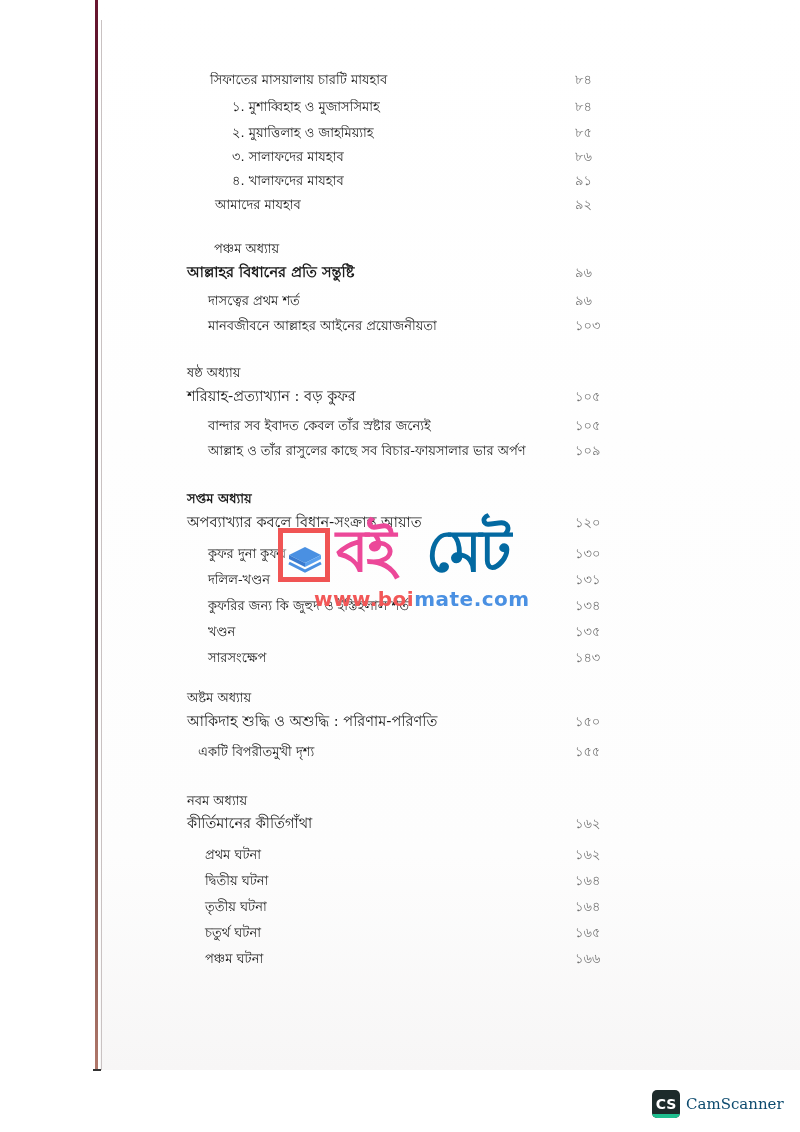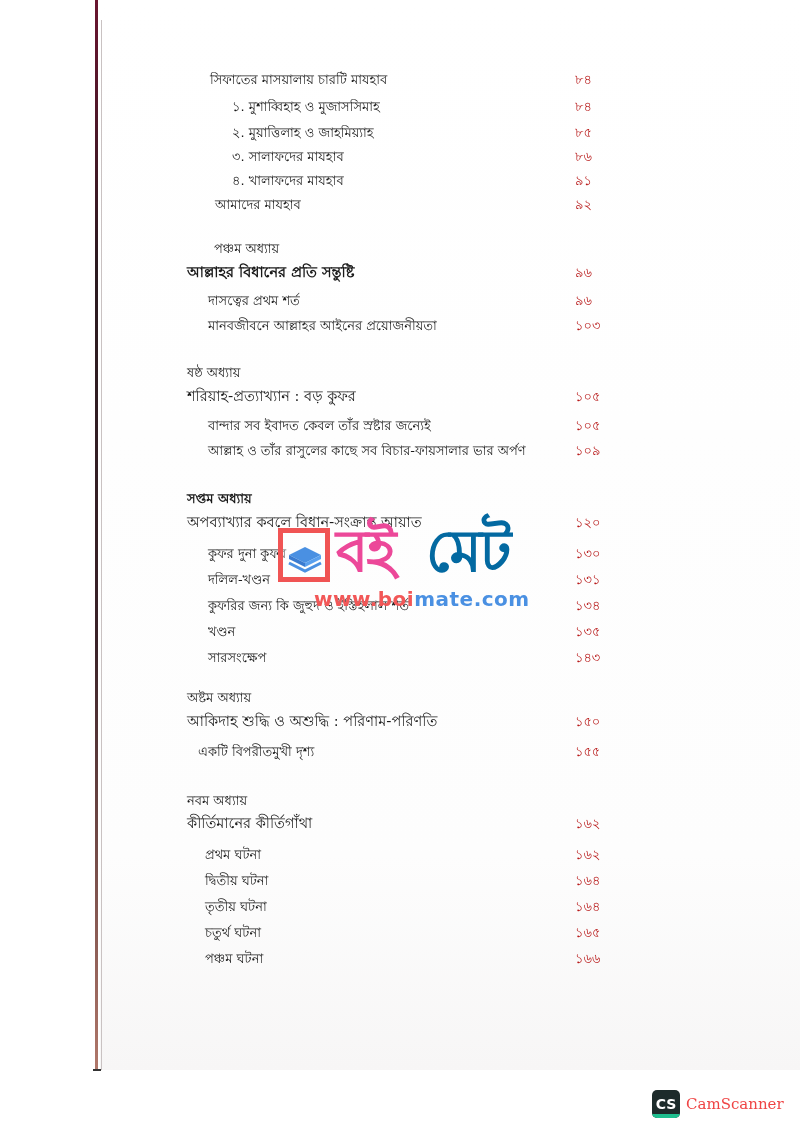--- a/index.html
+++ b/index.html
@@ -20,21 +20,21 @@
   .binding-line2 {
     position:absolute; left:101px; top:20px; width:1px; height:1050px;
     background:#c9c2c2;
   }
   .binding-foot {
     position:absolute; left:93px; top:1069px; width:8px; height:2px; background:#333;
   }
   .toc { position:absolute; left:0; top:0; width:800px; }
   .row { position:absolute; font-size:13px; line-height:18px; white-space:nowrap; }
   .row .label { position:absolute; left:0; }
-  .page-no { position:absolute; left:575px; font-size:13px; line-height:18px; color:#b91c1c; }
+  .page-no { position:absolute; left:575px; font-size:13px; line-height:18px; color:#737373; }
   .chapter-heading { position:absolute; left:187px; font-size:13px; line-height:18px; }
   .chapter-title { font-size:14.5px; }
 
   .watermark { position:absolute; left:278px; top:526px; width:250px; height:90px; pointer-events:none; }
   .wm-box {
     position:absolute; left:0; top:2px; width:52px; height:54px;
     border:5px solid #f05454; box-sizing:border-box; background:rgba(255,255,255,0.3);
   }
   .wm-book { position:absolute; left:4px; top:12px; width:36px; height:28px; }
   .wm-text-red {
@@ -51,21 +51,21 @@
   }
   .wm-url .blue { color:#4a90e2; }
 
   .camscanner { position:absolute; left:652px; top:1089px; height:30px; display:flex; align-items:center; }
   .cs-logo {
     width:28px; height:28px; border-radius:5px; background:#1d2b2b;
     color:#fff; font-family:"DejaVu Sans", sans-serif; font-weight:bold; font-size:14px;
     display:flex; align-items:center; justify-content:center; position:relative; overflow:hidden;
   }
   .cs-logo::after { content:""; position:absolute; left:0; bottom:0; width:100%; height:4px; background:#1fbf8f; }
-  .cs-name { margin-left:6px; font-family:"DejaVu Serif", serif; font-size:15px; color:#ef4444; }
+  .cs-name { margin-left:6px; font-family:"DejaVu Serif", serif; font-size:15px; color:#0c4a6e; }
 </style>
 </head>
 <body>
 
 <div class="page-shade"></div>
 <div class="binding-line"></div>
 <div class="binding-line2"></div>
 <div class="binding-foot"></div>
 
 <div class="toc">

